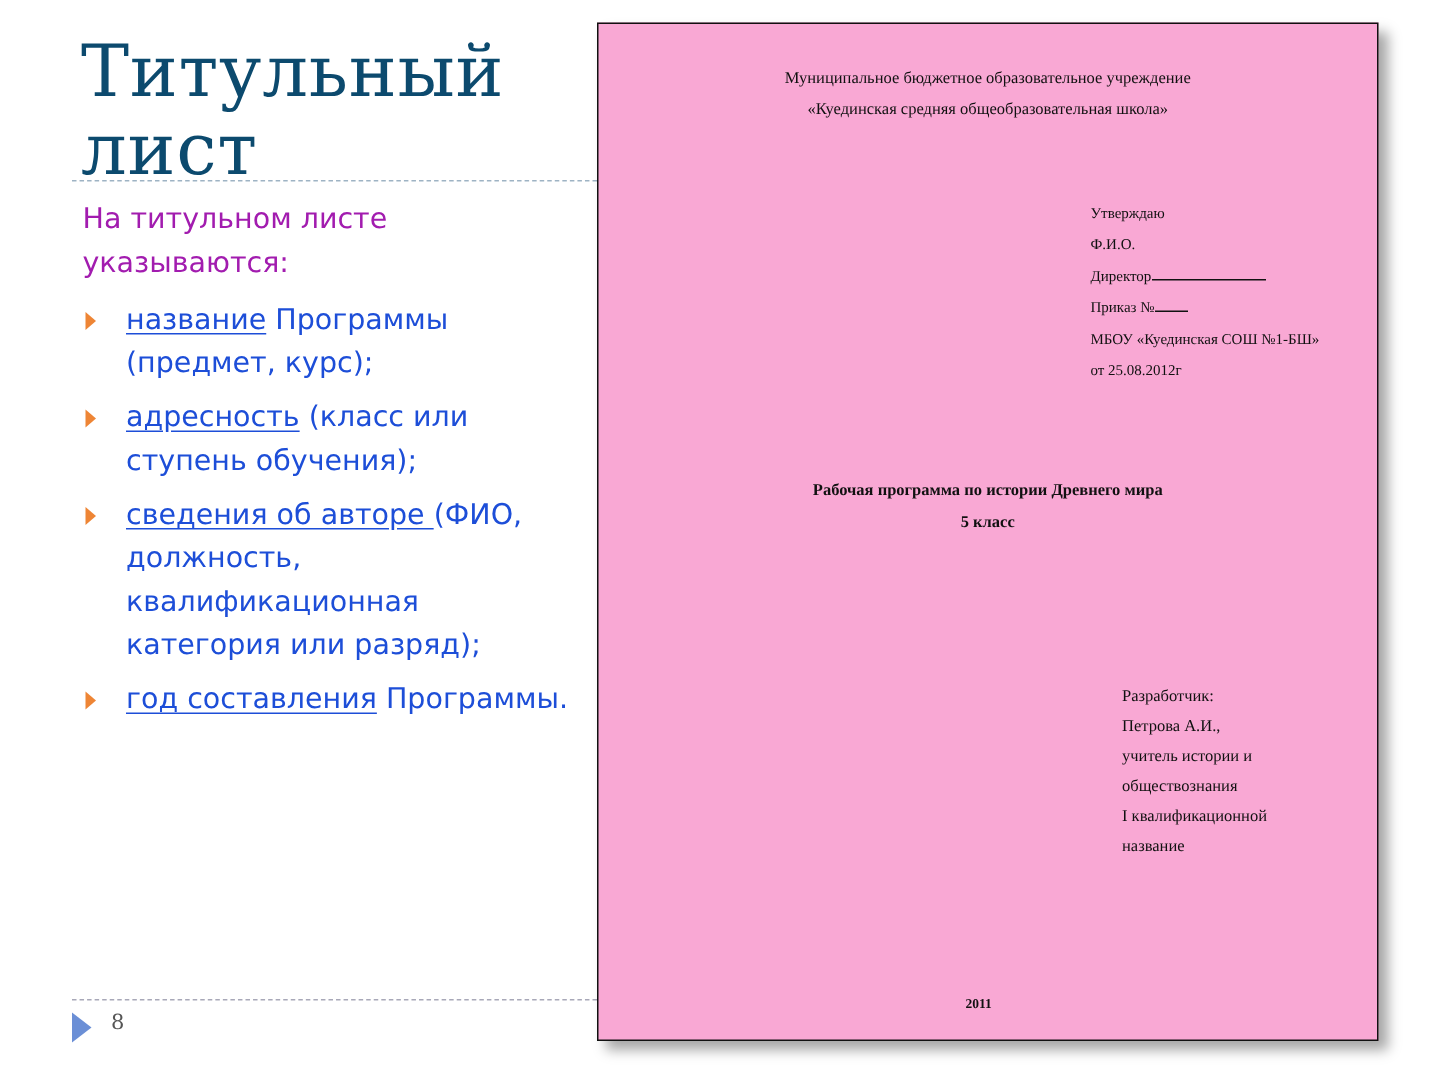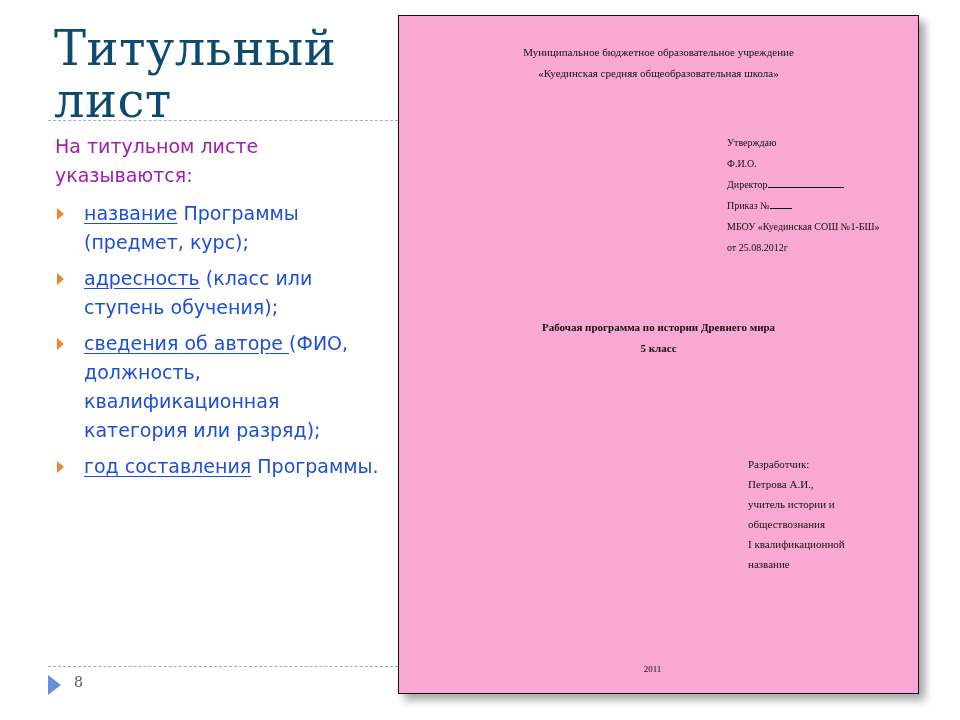--- a/index.html
+++ b/index.html
@@ -19,21 +19,21 @@
   .doc .center { position:absolute; left:0; width:100%; text-align:center; font-size:11px; }
   .doc .org1 { top:30px; }
   .doc .org2 { top:51px; }
   .approve { position:absolute; left:328px; top:116px; font-size:10px; line-height:21px; }
   .approve div { white-space:nowrap; }
   .blank { display:inline-block; border-bottom:1px solid #111; vertical-align:baseline; height:9px; }
   .doc .bold { font-weight:bold; font-size:11px; }
   .doc .t1 { top:305px; }
   .doc .t2 { top:326px; }
   .dev { position:absolute; left:349px; top:438px; font-size:11px; line-height:20px; }
-  .doc .year { top:648px; font-size:9px; font-weight:normal; left:-6px;text-align:center; }
+  .doc .year { top:648px; font-size:9px; font-weight:bold; left:-6px;text-align:center; }
 </style>
 </head>
 <body>
 
 <div class="title">
   <div>Титульный</div>
   <div>лист</div>
 </div>
 <div class="rule top"></div>
 

